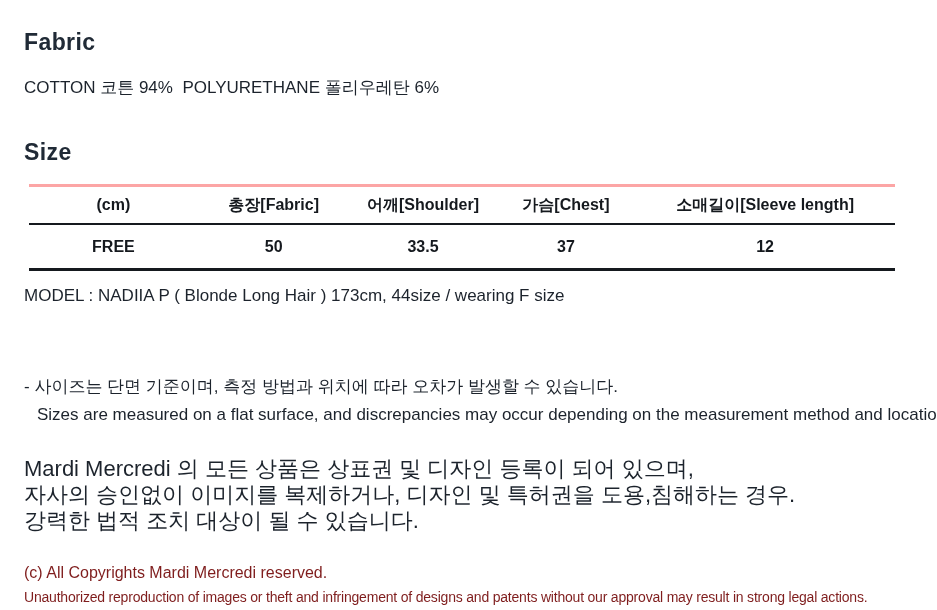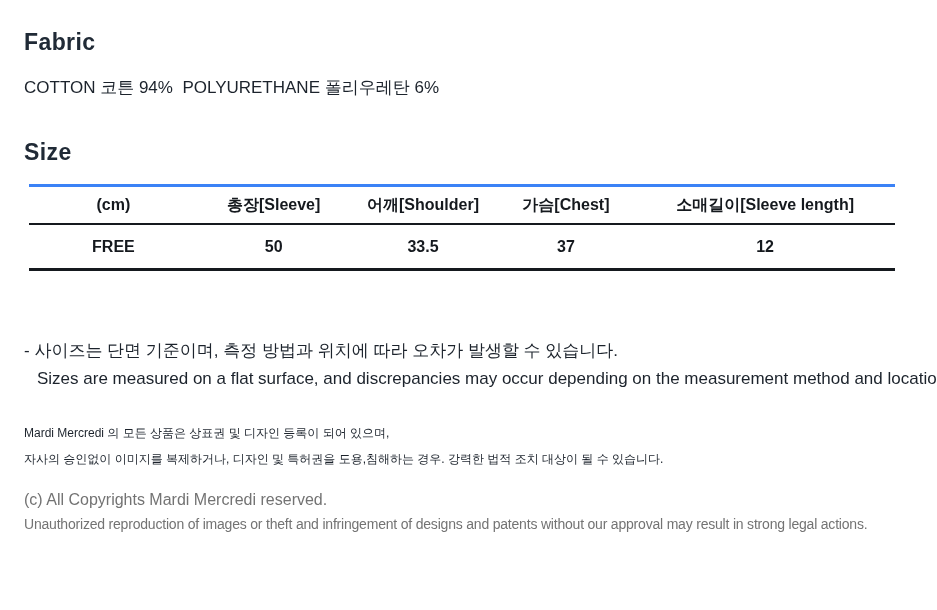--- a/index.html
+++ b/index.html
@@ -35,21 +35,21 @@
     color: #1c232c;
   }
   .size-heading {
     margin-top: 39px;
   }
   .size-table {
     width: 866px;
     margin-top: 18px;
     margin-left: 5px;
     border-collapse: collapse;
-    border-top: 3px solid #3b82f6;
+    border-top: 3px solid #fca5a5;
     border-bottom: 3px solid #15191e;
   }
   .size-table thead tr {
     border-bottom: 2px solid #15191e;
   }
   .size-table th {
     height: 36px;
     font-size: 16px;
     font-weight: 600;
     text-align: center;
@@ -77,29 +77,29 @@
     font-size: 17px;
     line-height: 28px;
     color: #1c232c;
   }
   .notes .note-en {
     padding-left: 13px;
     white-space: nowrap;
   }
   .legal-ko {
     margin-top: 27px;
-    font-size: 12px;
+    font-size: 22px;
     line-height: 26px;
     color: #1c232c;
   }
   .copyright-block {
-    margin-top: 15px;
+    margin-top: 26px;
     font-size: 16px;
     line-height: 25px;
-    color: #737373;
+    color: #7f1d1d;
   }
   .copyright-block .legal-en {
     font-size: 14px;
     letter-spacing: -0.2px;
     white-space: nowrap;
   }
 </style>
 </head>
 <body>
 
@@ -115,37 +115,38 @@
     <colgroup>
       <col style="width:19.5%">
       <col style="width:17.5%">
       <col style="width:17%">
       <col style="width:16%">
       <col style="width:30%">
     </colgroup>
     <thead>
       <tr>
         <th>(cm)</th>
-        <th>총장[Sleeve]</th>
+        <th>총장[Fabric]</th>
         <th>어깨[Shoulder]</th>
         <th>가슴[Chest]</th>
         <th>소매길이[Sleeve length]</th>
       </tr>
     </thead>
     <tbody>
       <tr>
         <td>FREE</td>
         <td>50</td>
         <td>33.5</td>
         <td>37</td>
         <td>12</td>
       </tr>
     </tbody>
   </table>
 
+  <div class="model-info">MODEL : NADIIA P ( Blonde Long Hair ) 173cm, 44size / wearing F size</div>
 
   <div class="notes">
     <div class="note-ko">- 사이즈는 단면 기준이며, 측정 방법과 위치에 따라 오차가 발생할 수 있습니다.</div>
     <div class="note-en">Sizes are measured on a flat surface, and discrepancies may occur depending on the measurement method and location.</div>
   </div>
 
   <div class="legal-ko">
     <div>Mardi Mercredi 의 모든 상품은 상표권 및 디자인 등록이 되어 있으며,</div>
     <div>자사의 승인없이 이미지를 복제하거나, 디자인 및 특허권을 도용,침해하는 경우. 강력한 법적 조치 대상이 될 수 있습니다.</div>
   </div>

